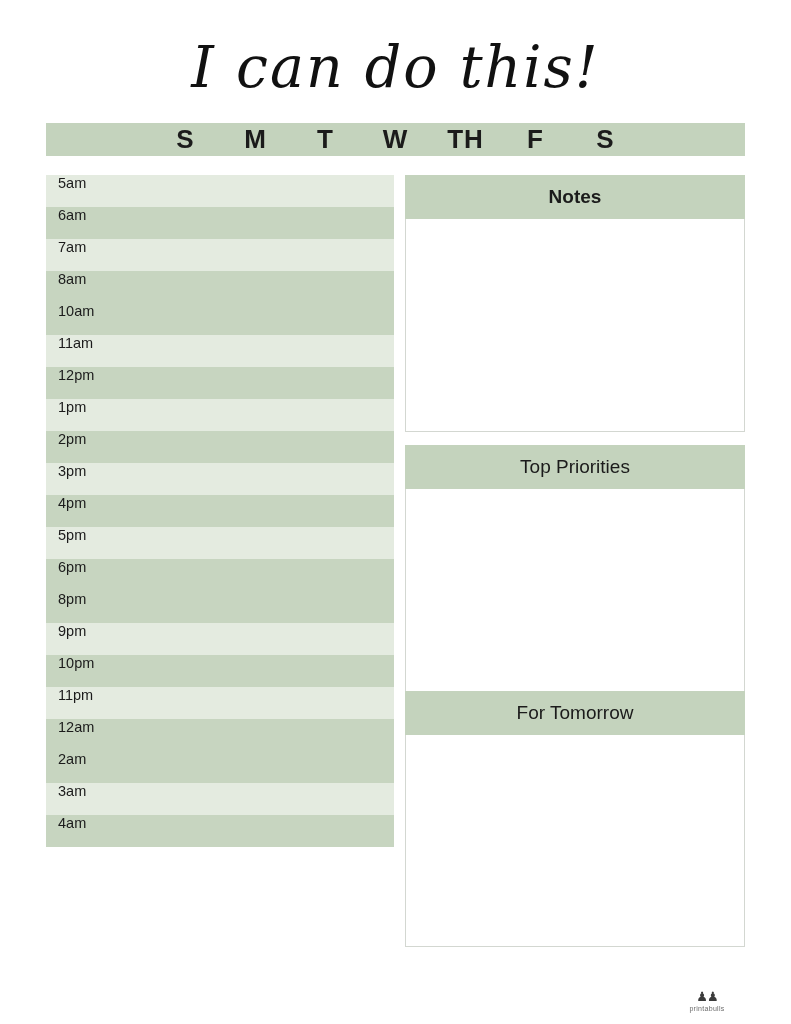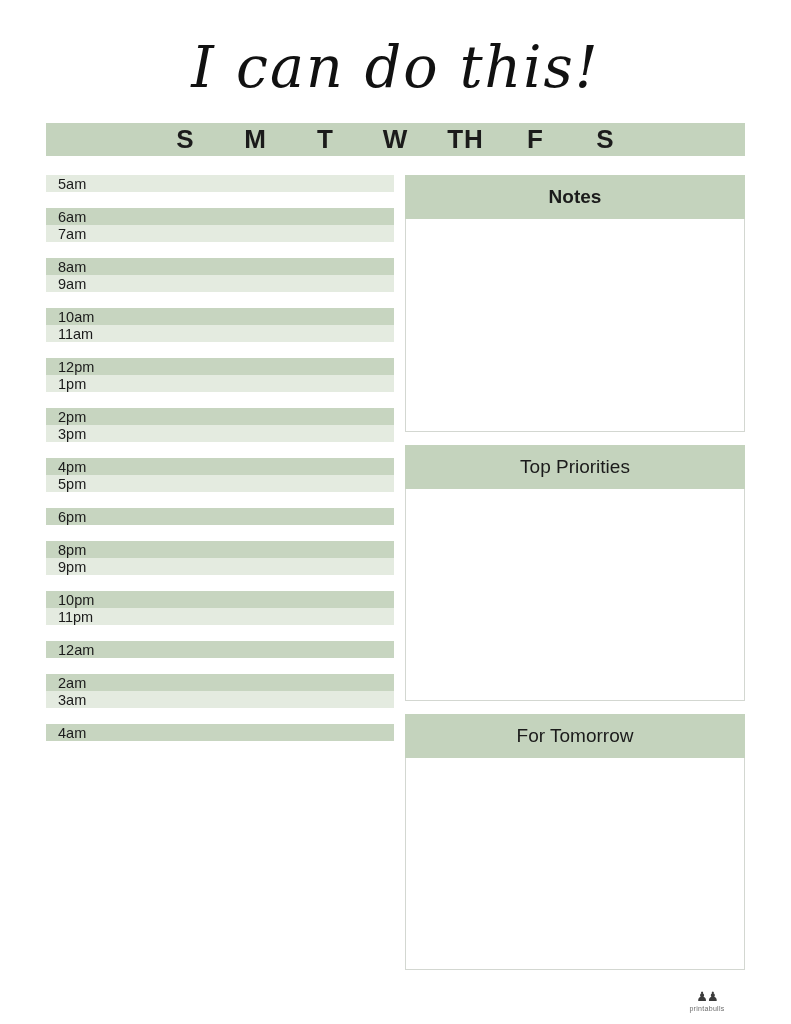--- a/index.html
+++ b/index.html
@@ -63,30 +63,30 @@
   }
 
   
   .schedule {
     position: absolute;
     left: 46px;
     top: 175px;
     width: 348px;
   }
   .slot {
-    height: 17px;
-    display: flex;
-    align-items: flex-end;
+    height: 32px;
+    display: flex;
+    align-items: flex-start;
     box-sizing: border-box;
     padding-left: 12px;
     font-size: 14.5px;
     color: #1b1b1b;
   }
   .slot.light { background: #e4ebe0; }
-  .slot.dark  { background: #c7d5c0; margin-top: 16px; }
+  .slot.dark  { background: #c7d5c0; }
 
   
   .panel {
     position: absolute;
     left: 405px;
     width: 340px;
     box-sizing: border-box;
   }
   .panel-header {
     height: 44px;
@@ -103,21 +103,21 @@
     border-top: none;
     box-sizing: border-box;
   }
 
   #panel-notes { top: 175px; font-weight: bold; }
   #panel-notes .panel-body { height: 213px; }
 
   #panel-priorities { top: 445px; }
   #panel-priorities .panel-body { height: 212px; }
 
-  #panel-tomorrow { top: 714px; }
+  #panel-tomorrow { top: 691px; }
   #panel-tomorrow .panel-body { height: 212px; }
 
   
   .footer {
     position: absolute;
     right: 44px;
     bottom: 12px;
     text-align: center;
     width: 80px;
   }
@@ -159,23 +159,20 @@
       </div>
     <div class="slot dark">
         <span>6am</span>
       </div>
     <div class="slot light">
         <span>7am</span>
       </div>
     <div class="slot dark">
         <span>8am</span>
       </div>
-    <div class="slot light">
-        <span>9am</span>
-      </div>
     <div class="slot dark">
         <span>10am</span>
       </div>
     <div class="slot light">
         <span>11am</span>
       </div>
     <div class="slot dark">
         <span>12pm</span>
       </div>
     <div class="slot light">

